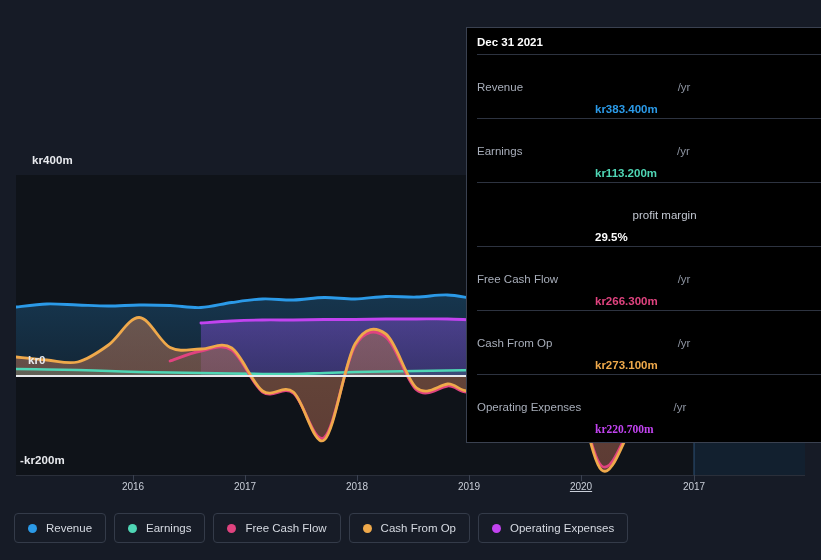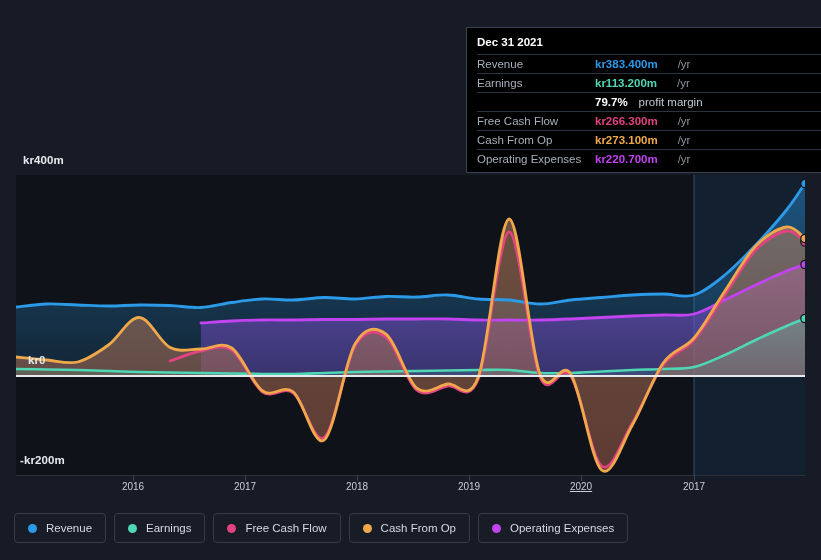--- a/index.html
+++ b/index.html
@@ -75,23 +75,23 @@
   }
   .tt-row {
     display: flex;
     align-items: center;
     border-top: 1px solid #2d3340;
     padding: 3px 0 3px 0;
     font-size: 11.5px;
     min-height: 17px;
   }
   .tt-name { flex: 0 0 118px; color: #a8aeba; }
-  .tt-val  { font-weight: bold; }
+  .tt-val  { font-weight: bold; margin-top: 45px; }
   .tt-unit { color: #8d94a1; margin-left: 20px; }
-  .tt-sub  { color: #c2c7d1; margin-left: 11px; }
+  .tt-sub  { color: #c2c7d1; margin-left: 5px; }
 
   
   #legend {
     position: absolute;
     left: 14px; top: 513px;
     display: flex;
     gap: 8px;
   }
   .legend-item {
     display: flex;
@@ -170,21 +170,21 @@
           <circle cx="789" cy="143.5" r="4.2" fill="#4fd6b5" stroke="#0f1319" stroke-width="1.2"></circle>
           <circle cx="789" cy="67" r="4.2" fill="#e0437f" stroke="#0f1319" stroke-width="1.2"></circle>
           <circle cx="789" cy="63.5" r="4.2" fill="#efa94b" stroke="#0f1319" stroke-width="1.2"></circle>
           <circle cx="789" cy="89.5" r="4.2" fill="#c243f0" stroke="#0f1319" stroke-width="1.2"></circle>
         </g>
     </svg>
   </div>
 
   <div class="zero-line" style="top:375px;"></div>
 
-  <div class="y-label" style="left:23px; top:154px;">kr400m</div>
+  <div class="y-label" style="left:32px; top:154px;">kr400m</div>
   <div class="y-label" style="left:28px; top:354px;">kr0</div>
   <div class="y-label" style="left:20px; top:454px;">-kr200m</div>
 
   <div id="x-axis">
       <div class="x-tick" style="left: 133px;"></div>
       <div class="x-label" style="left: 133px;">2016</div>
       <div class="x-tick" style="left: 245px;"></div>
       <div class="x-label" style="left: 245px;">2017</div>
       <div class="x-tick" style="left: 357px;"></div>
       <div class="x-label" style="left: 357px;">2018</div>
@@ -204,36 +204,36 @@
           <div class="tt-val" style="color: rgb(43, 154, 232);">kr383.400m</div>
           <div class="tt-unit">/yr</div>
         </div>
         <div class="tt-row">
           <div class="tt-name">Earnings</div>
           <div class="tt-val" style="color: rgb(79, 214, 181);">kr113.200m</div>
           <div class="tt-unit">/yr</div>
         </div>
         <div class="tt-row">
           <div class="tt-name"></div>
-          <div class="tt-val" style="color: rgb(255, 255, 255);">79.7%</div>
+          <div class="tt-val" style="color: rgb(255, 255, 255);">29.5%</div>
           <div class="tt-sub">profit margin</div>
         </div>
         <div class="tt-row">
           <div class="tt-name">Free Cash Flow</div>
           <div class="tt-val" style="color: rgb(224, 67, 127);">kr266.300m</div>
           <div class="tt-unit">/yr</div>
         </div>
         <div class="tt-row">
           <div class="tt-name">Cash From Op</div>
           <div class="tt-val" style="color: rgb(239, 169, 75);">kr273.100m</div>
           <div class="tt-unit">/yr</div>
         </div>
         <div class="tt-row">
           <div class="tt-name">Operating Expenses</div>
-          <div class="tt-val" style="color: rgb(194, 67, 240);">kr220.700m</div>
+          <div class="tt-val" style="color: rgb(194, 67, 240); font-family: Liberation Serif, serif;">kr220.700m</div>
           <div class="tt-unit">/yr</div>
         </div>
       </div>
   </div>
 
   <div id="legend">
       <div class="legend-item">
         <span class="legend-dot" style="background: rgb(43, 154, 232);"></span>
         <span class="legend-label">Revenue</span>
       </div>

